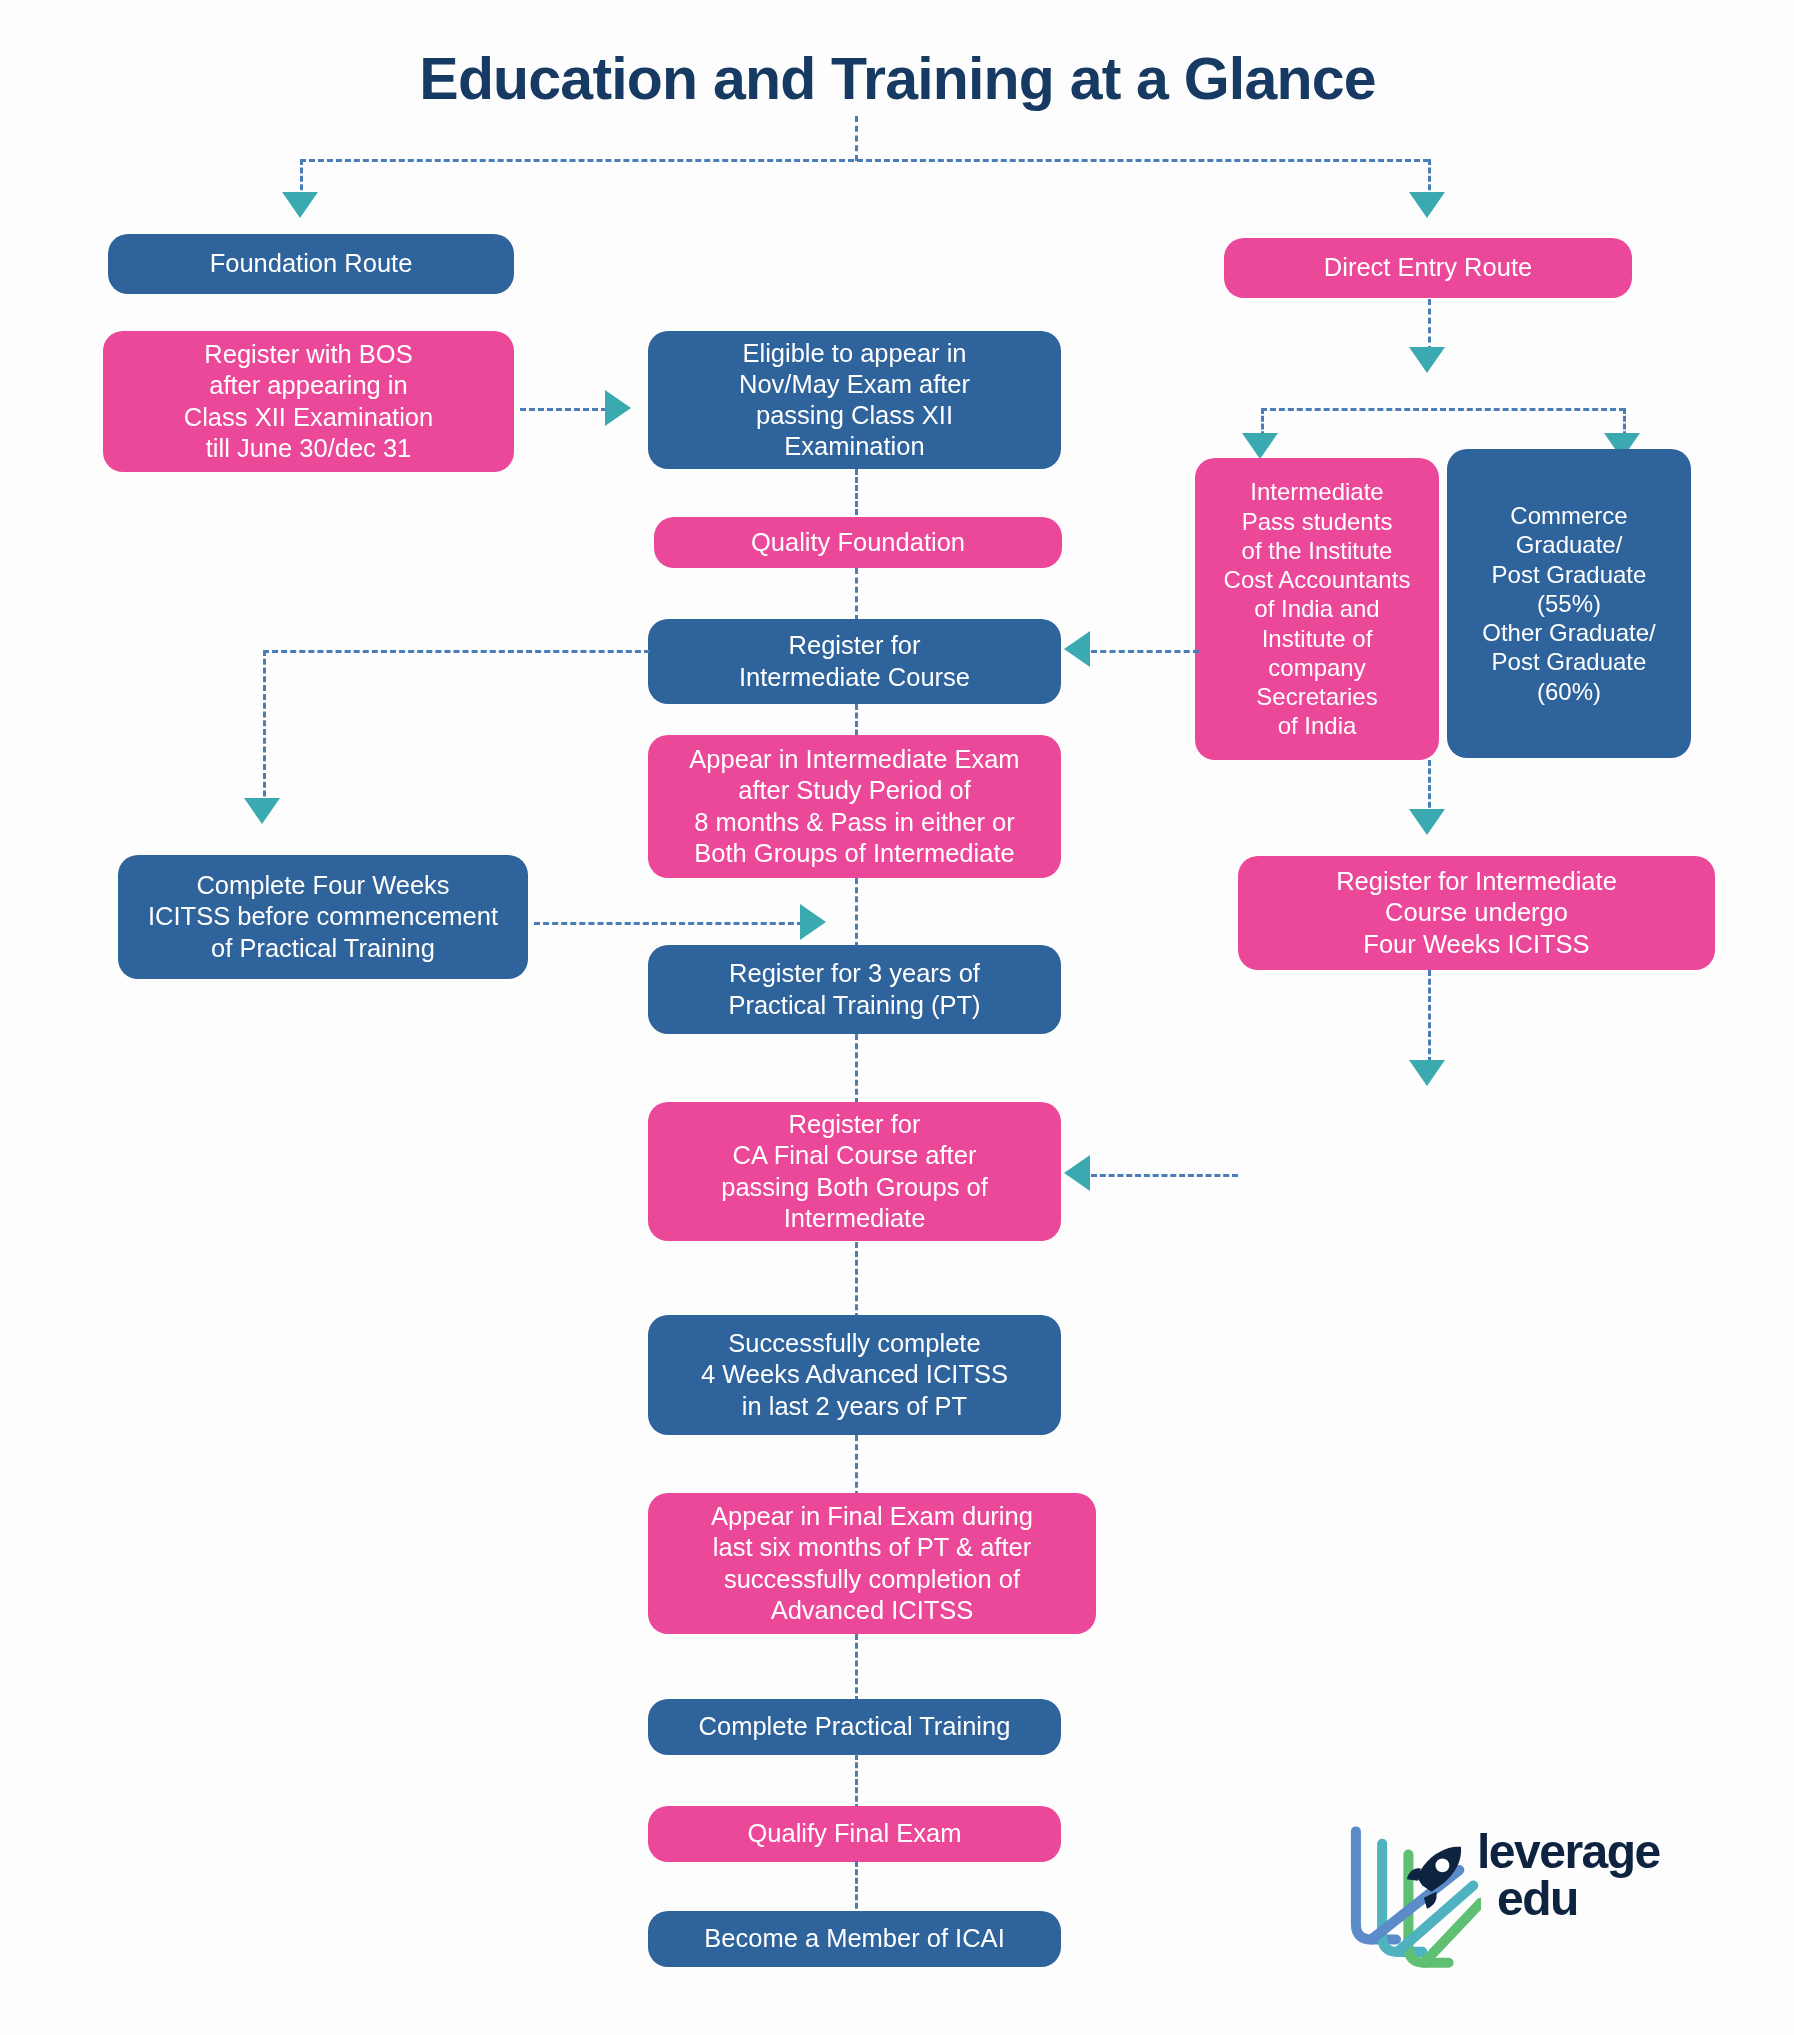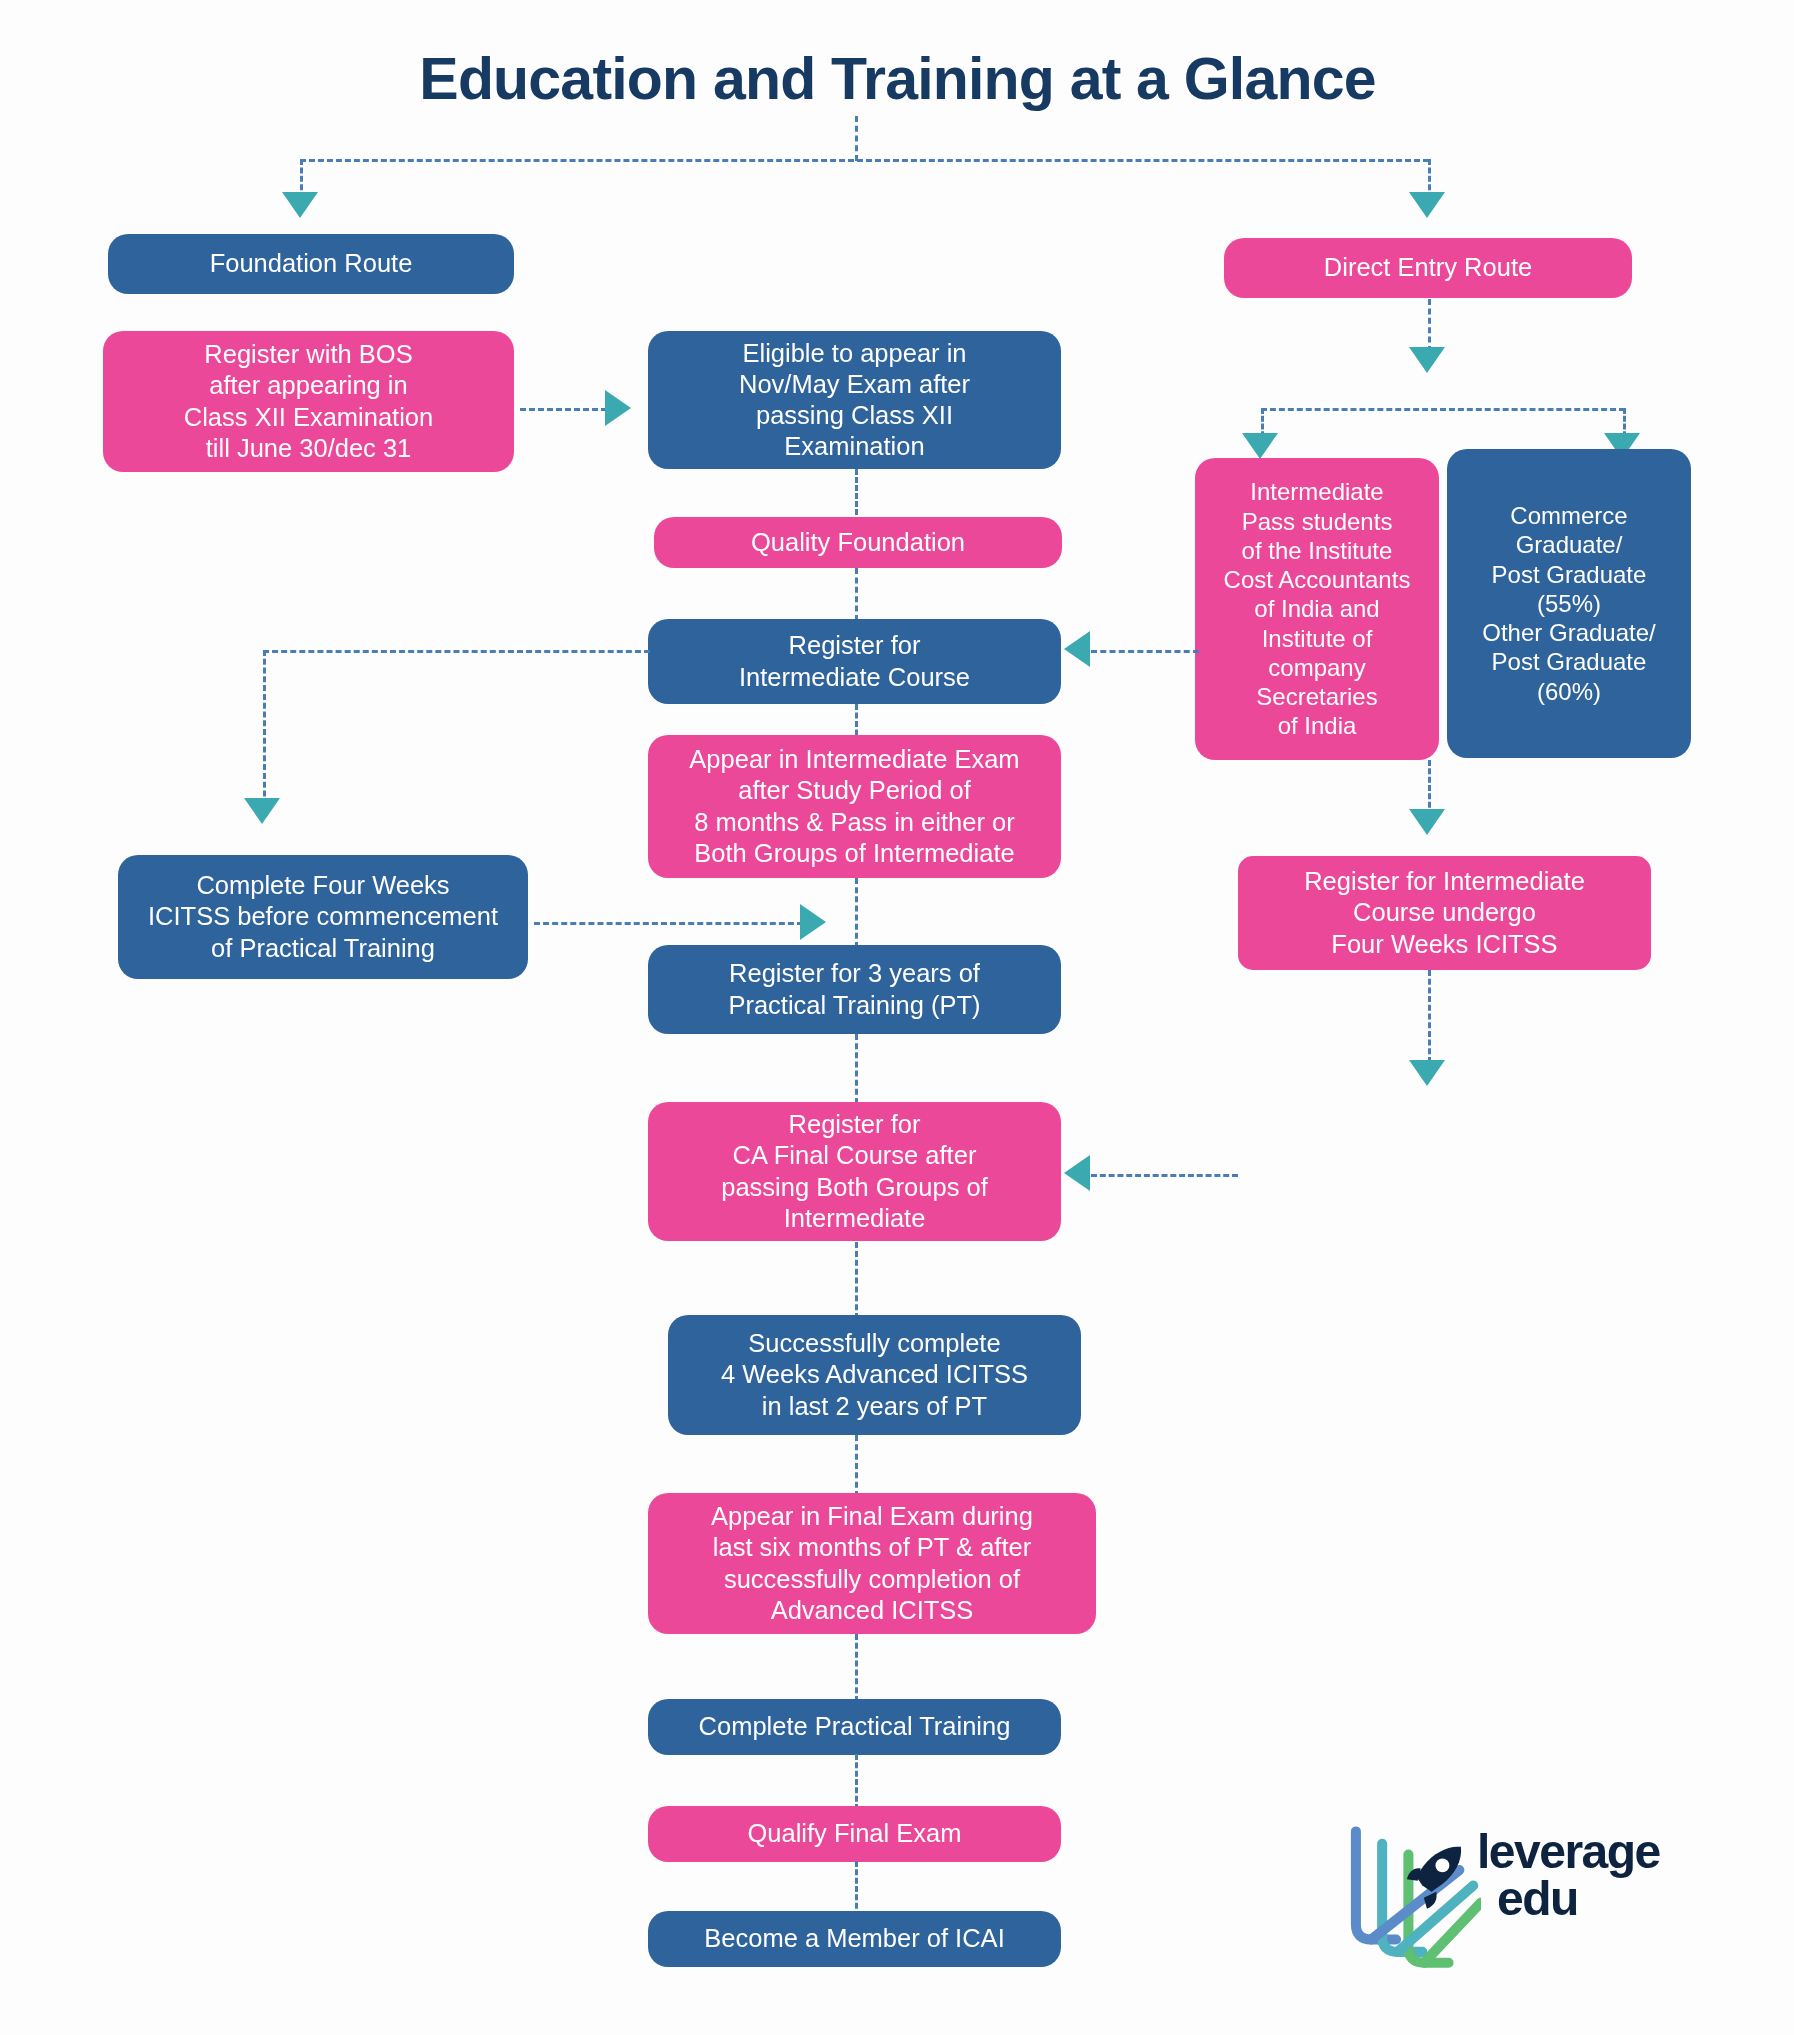--- a/index.html
+++ b/index.html
@@ -125,21 +125,21 @@
 
   <div class="vline" style="left:855px;top:1034px;height:70px;"></div>
 
   <div class="node teal" style="left:648px;top:1102px;width:413px;height:139px;">Register for
 CA Final Course after
 passing Both Groups of
 Intermediate</div>
 
   <div class="vline" style="left:855px;top:1242px;height:77px;"></div>
 
-  <div class="node blue" style="left:648px;top:1315px;width:413px;height:120px;margin-left:20px;">Successfully complete
+  <div class="node blue" style="left:648px;top:1315px;width:413px;height:120px;">Successfully complete
 4 Weeks Advanced ICITSS
 in last 2 years of PT</div>
 
   <div class="vline" style="left:855px;top:1435px;height:62px;"></div>
 
   <div class="node teal" style="left:648px;top:1493px;width:448px;height:141px;">Appear in Final Exam during
 last six months of PT &amp; after
 successfully completion of
 Advanced ICITSS</div>
 
@@ -190,21 +190,21 @@
 Other Graduate/
 Post Graduate
 (60%)</div>
 
   <div class="hline" style="left:1091px;top:650px;width:108px;"></div>
   <div class="tri-left" style="left:1064px;top:631px;"></div>
 
   <div class="vline" style="left:1428px;top:760px;height:56px;"></div>
   <div class="tri-down" style="left:1409px;top:809px;"></div>
 
-  <div class="node teal" style="left:1238px;top:856px;width:413px;height:114px;border-radius:15px;">Register for Intermediate
+  <div class="node teal" style="left:1238px;top:856px;width:477px;height:114px;">Register for Intermediate
 Course undergo
 Four Weeks ICITSS</div>
 
   <div class="vline" style="left:1428px;top:970px;height:93px;"></div>
   <div class="tri-down" style="left:1409px;top:1060px;"></div>
 
 
   <div class="hline" style="left:1091px;top:1174px;width:147px;"></div>
   <div class="tri-left" style="left:1064px;top:1155px;"></div>
 

